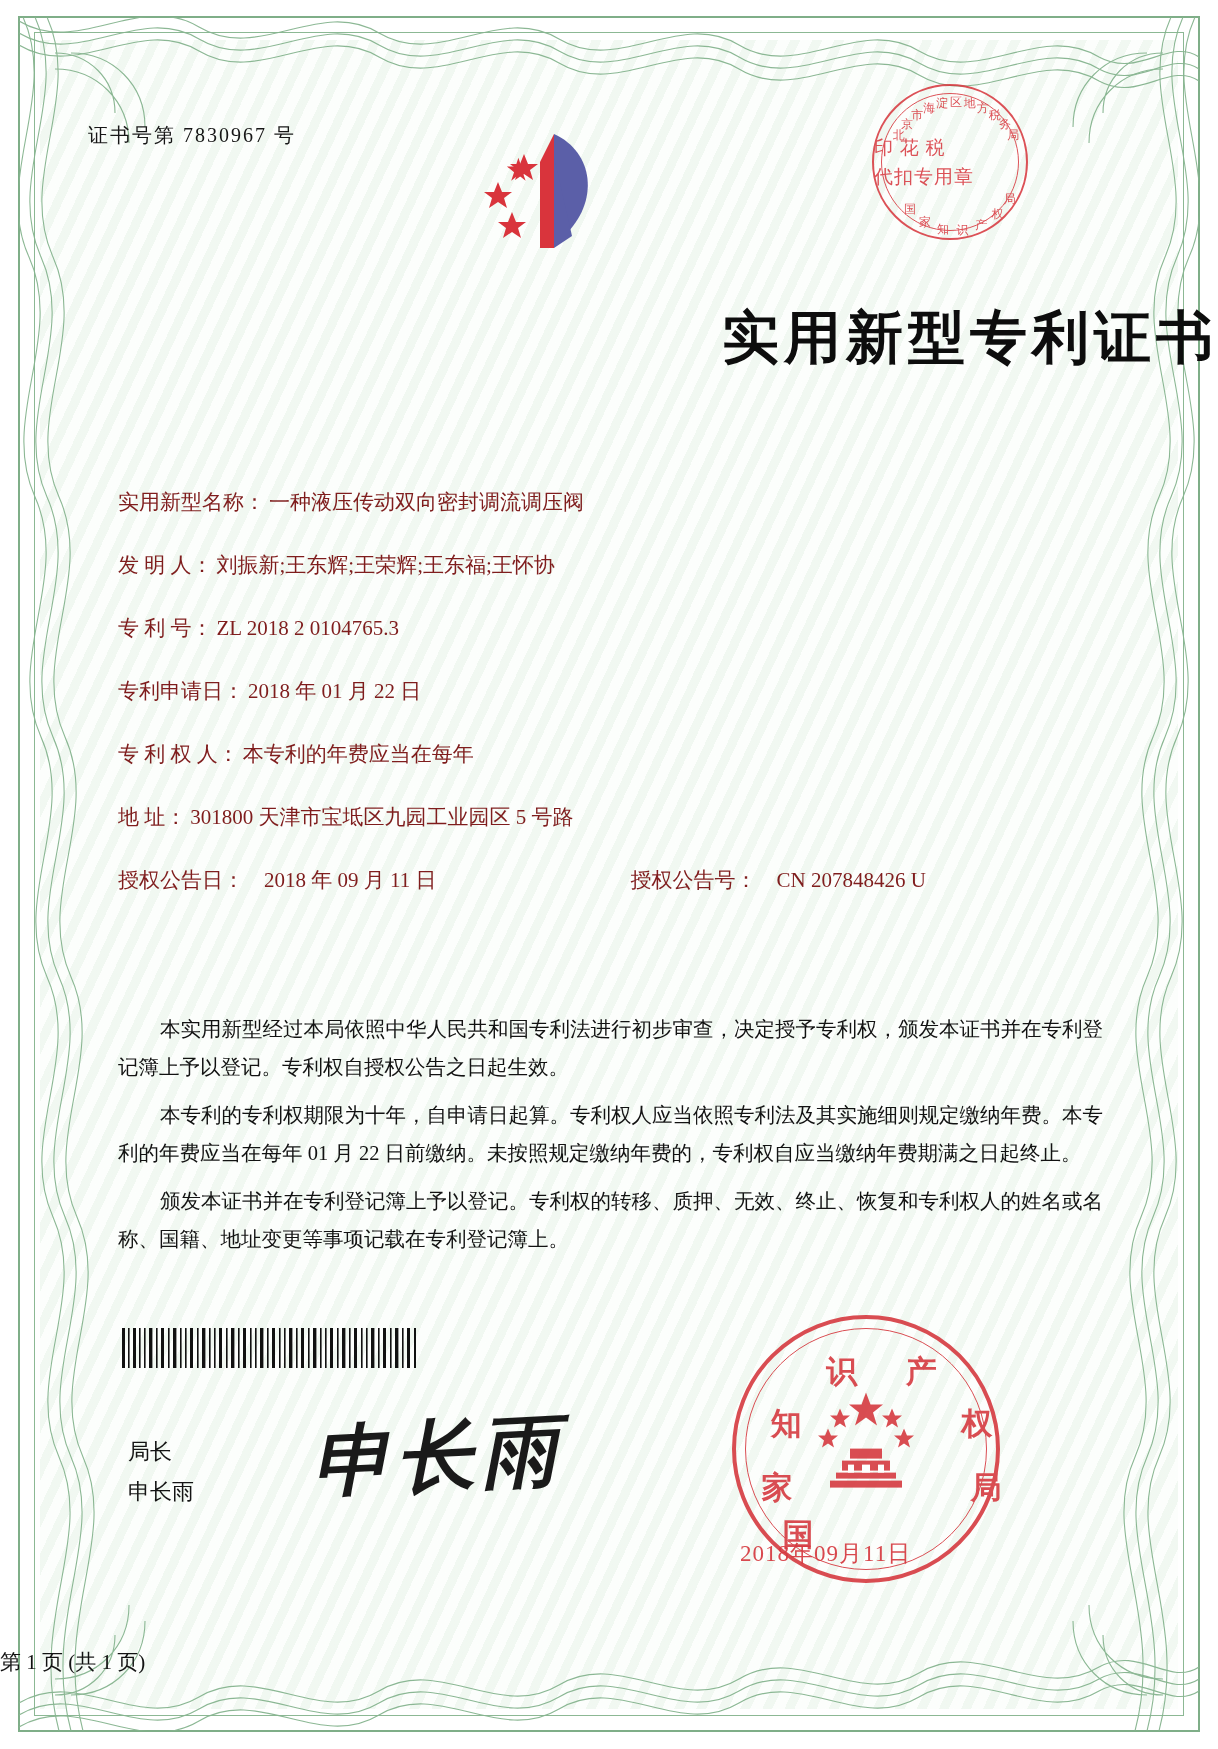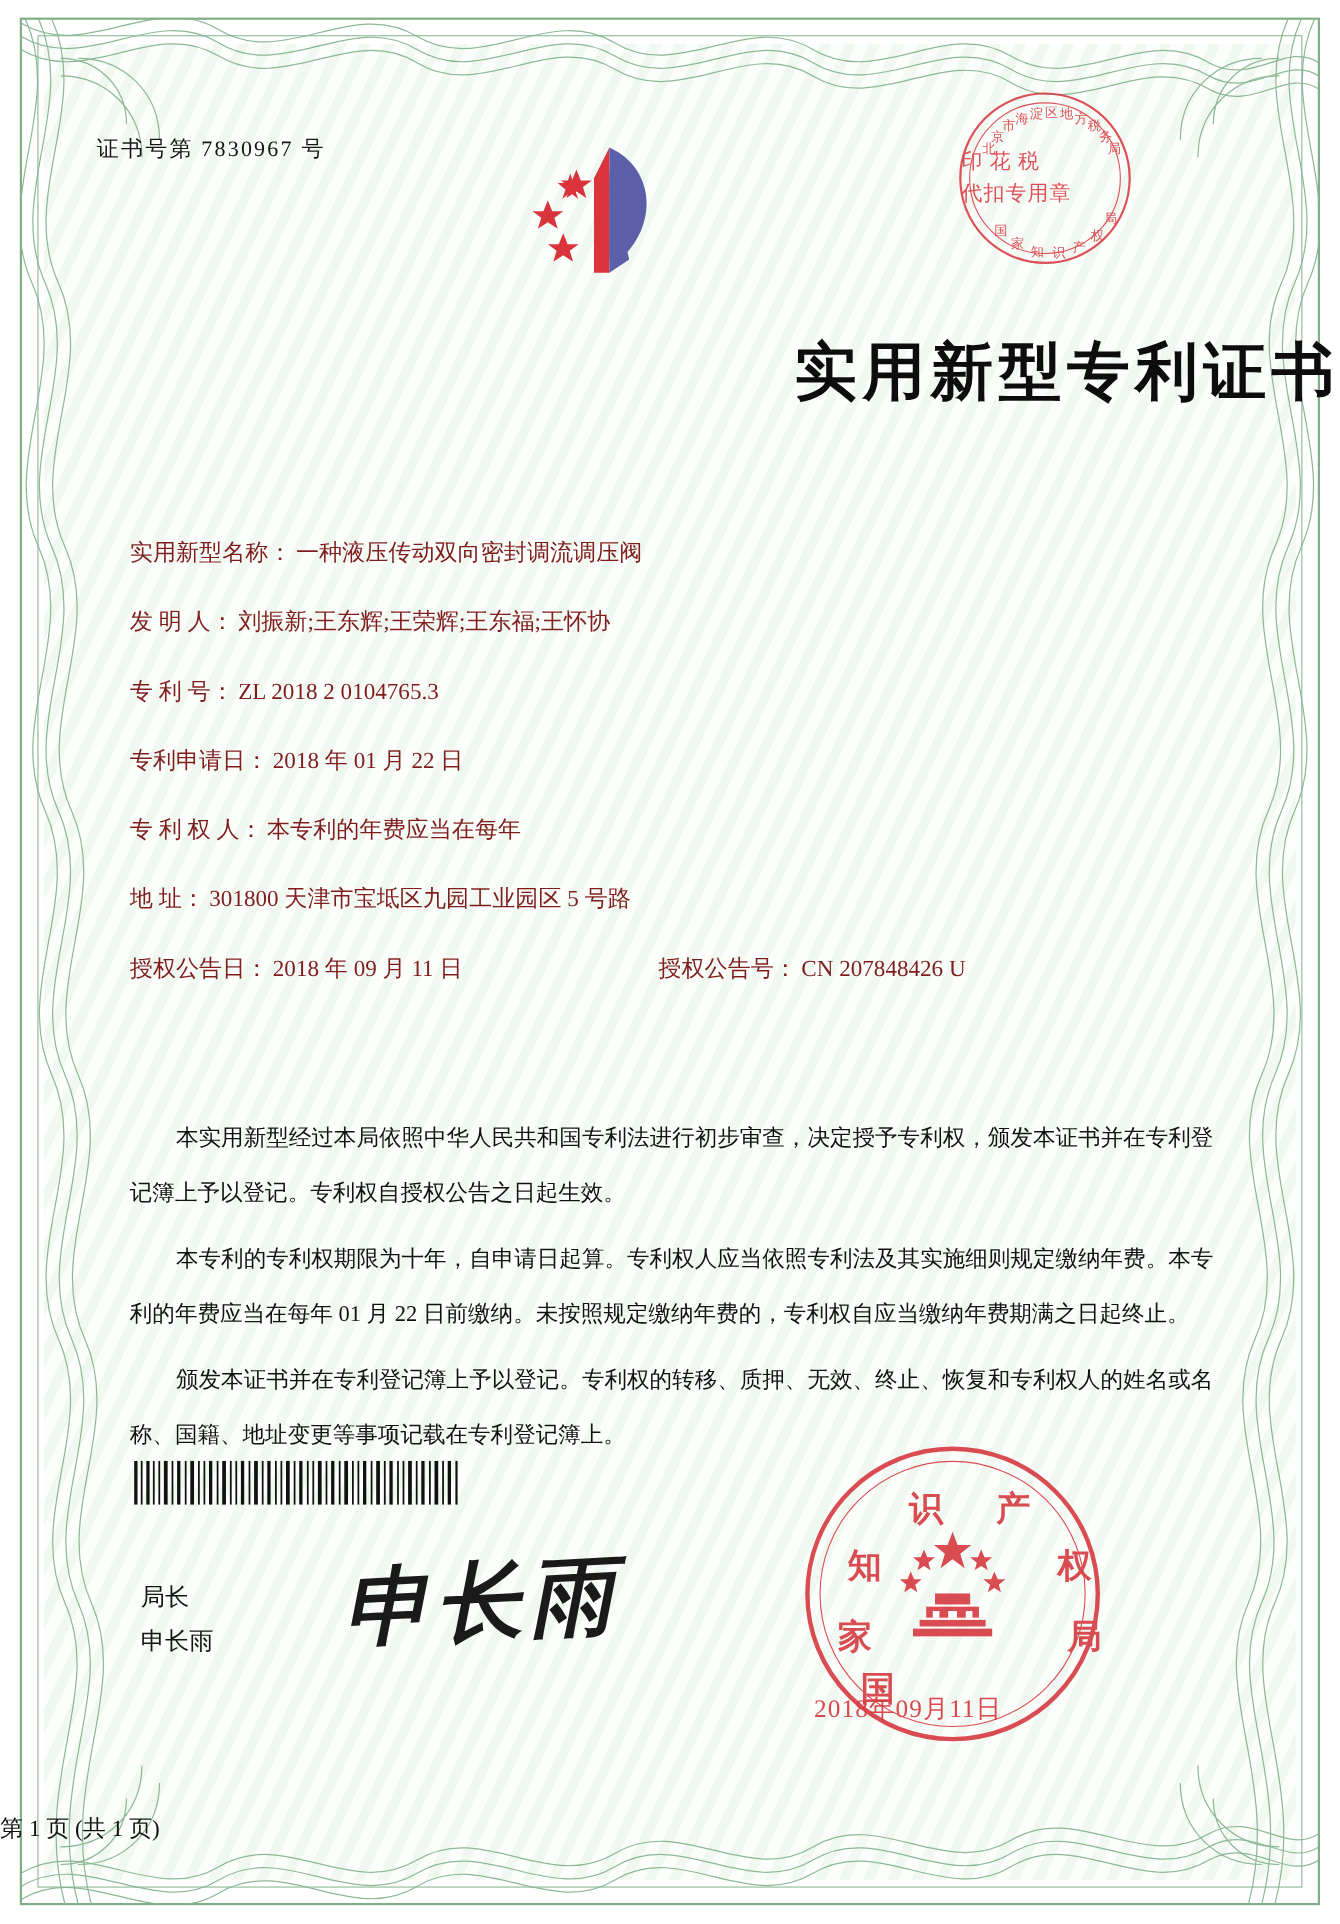--- a/index.html
+++ b/index.html
@@ -135,33 +135,34 @@
   .flabel {
     flex: 0 0 auto;
     letter-spacing: 0px;
   }
   .fval {
     flex: 0 1 auto;
     margin-left: 4px;
   }
   .frow.two {
     margin-bottom: 30px;
+    gap: 16px;
   }
   .frow.two .pair2 {
     margin-left: 178px;
   }
 
   
   .paras {
     position: absolute;
     left: 118px;
     top: 1010px;
     width: 985px;
     font-size: 20.5px;
-    line-height: 50px;
+    line-height: 38px;
     color: #121212;
     text-align: justify;
   }
   .paras p {
     margin: 0 0 10px 0;
     text-indent: 42px;
   }
 
   
   .barcode {

